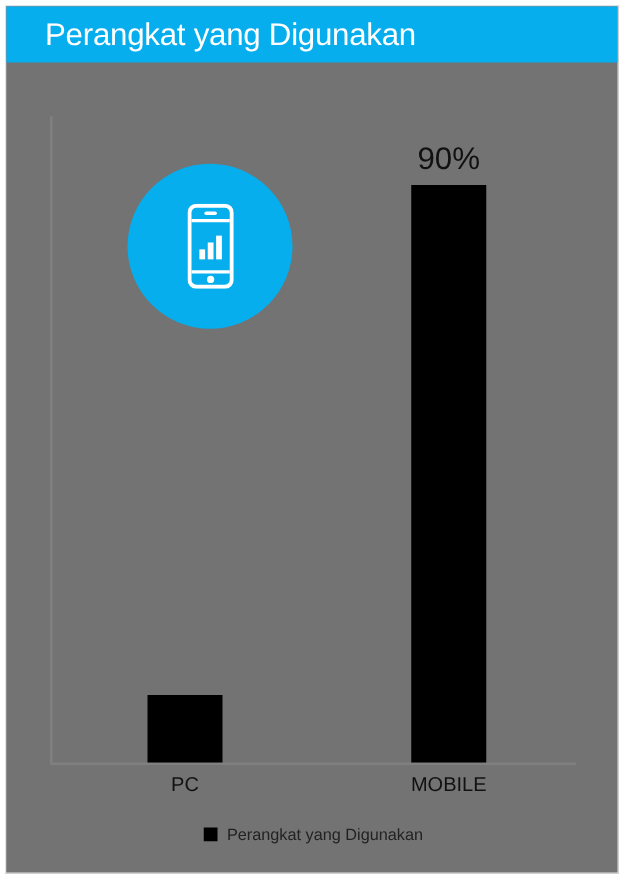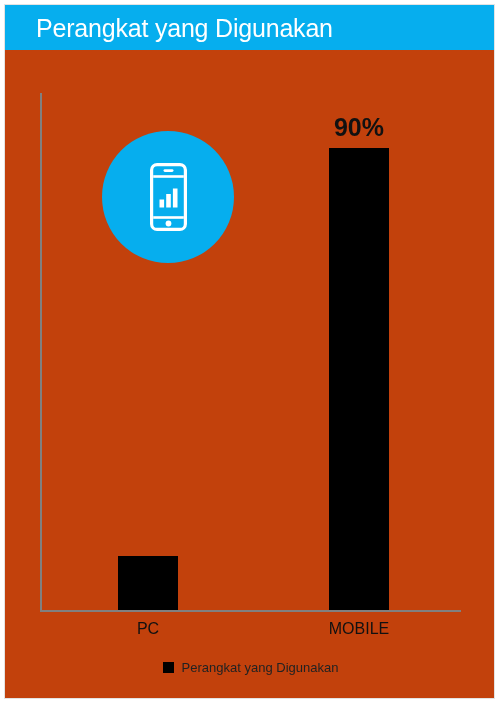--- a/index.html
+++ b/index.html
@@ -13,21 +13,21 @@
     font-family: "Liberation Sans", sans-serif;
     -webkit-font-smoothing: antialiased;
   }
 
   #card {
     position: absolute;
     left: 4px;
     top: 4px;
     width: 491px;
     height: 695px;
-    background: #c2410c;
+    background: #737373;
     border: 1px solid #e3e3e3;
     box-sizing: border-box;
     overflow: hidden;
   }
 
   
   #header-bar {
     position: absolute;
     left: 0px;
     top: 0px;
@@ -104,21 +104,21 @@
   #bar-mobile {
     left: 324px;
     width: 60px;
     top: 98px;
     height: 462px;
   }
 
   .bar-value {
     position: absolute;
     font-size: 25px;
-    font-weight: 700;
+    font-weight: 400;
     color: #111111;
     text-align: center;
     white-space: nowrap;
   }
   #value-pc {
     left: 113px;
     width: 60px;
     top: 471px;
   }
   #value-mobile {

